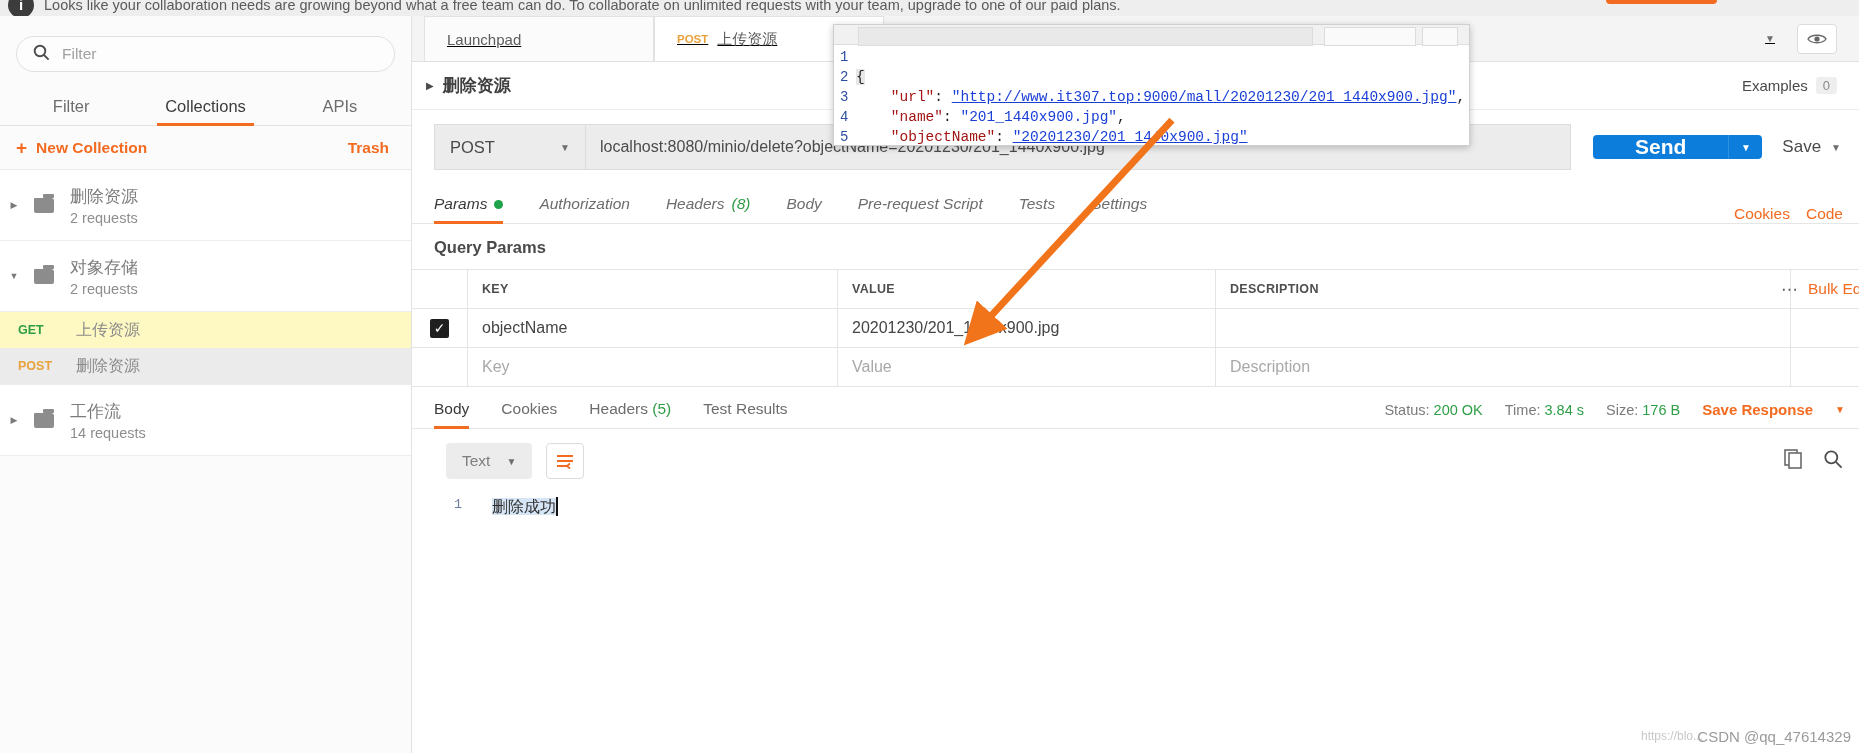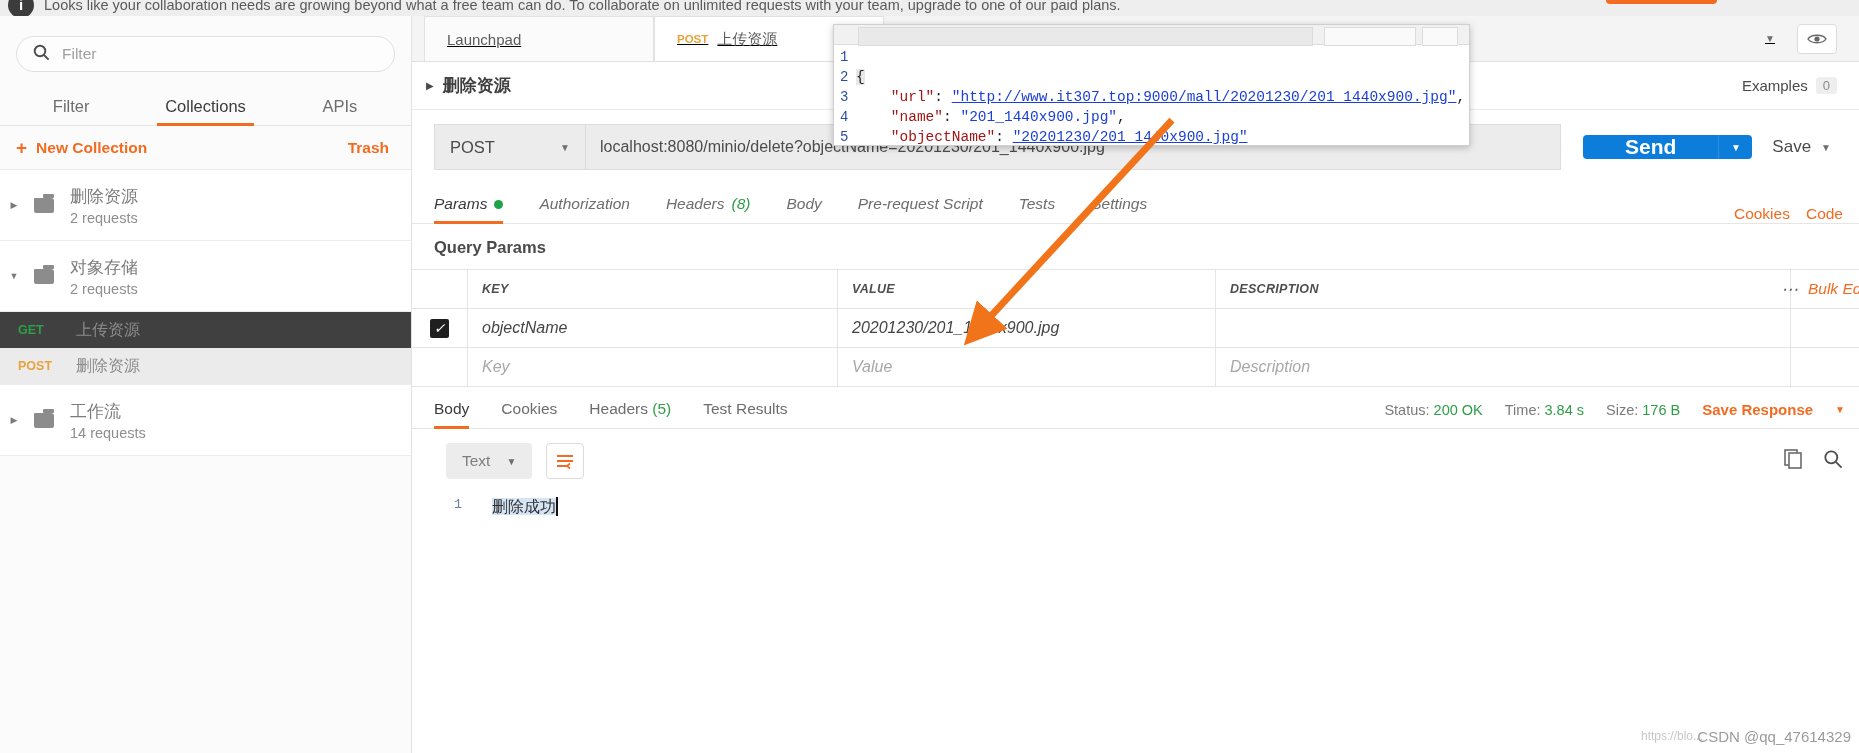--- a/index.html
+++ b/index.html
@@ -88,21 +88,21 @@
   .folder::after {
     content: ""; position: absolute; right: 0; top: -4px; width: 11px; height: 4px;
     background: #8c8c8c; border-radius: 1px;
   }
   .coll-texts { display: flex; flex-direction: column; gap: 2px; padding-left: 6px; }
   .coll-name { font-size: 17px; color: #7c7c7c; }
   .coll-sub { font-size: 14.5px; color: #8e8e8e; }
 
   .req-row {
     display: flex; align-items: center; height: 36px;
-    padding-left: 18px; gap: 18px; background: #404040; cursor: pointer;
+    padding-left: 18px; gap: 18px; background: #fef9c3; cursor: pointer;
   }
   .req-row.selected { background: #ebebeb; }
   .req-method { font-size: 12.5px; font-weight: bold; width: 40px; }
   .req-method.get { color: #2e9e46; }
   .req-method.post { color: #e8a33d; }
   .req-name { font-size: 16px; color: #8b8b8b; }
   .row-sep { height: 1px; background: #ececec; }
 
   
   .main {
@@ -162,21 +162,21 @@
   .send-btn {
     background: #0c7ddb; color: #fff; font-size: 21px; font-weight: bold;
     padding: 0 42px; display: flex; align-items: center; border-radius: 4px 0 0 4px;
     cursor: pointer;
   }
   .send-arrow {
     background: #0c7ddb; color: #fff; width: 34px; border-radius: 0 4px 4px 0;
     display: flex; align-items: center; justify-content: center;
     border-left: 1px solid #2f90e0; font-size: 10px; cursor: pointer;
   }
-  .save-grp { display: flex; align-items: center; gap: 10px; margin: 0 28px 0 20px; }
+  .save-grp { display: flex; align-items: center; gap: 10px; margin: 0 18px 0 20px; }
   .save-btn { font-size: 17px; color: #4a4a4a; cursor: pointer; }
 
   
   .subtabs {
     display: flex; align-items: flex-end; gap: 0; height: 40px;
     border-bottom: 1px solid #e6e6e6; padding-left: 22px;
   }
   .stab {
     font-size: 15.5px; color: #6d6d6d; padding: 0 18px 10px 18px;
     position: relative; cursor: pointer; display: flex; align-items: center; gap: 7px; font-style: italic;
@@ -188,21 +188,21 @@
     height: 3px; background: #f26b21;
   }
   .dot { width: 9px; height: 9px; border-radius: 50%; background: #1fa34a; display: inline-block; }
   .paren-green { color: #2e9e46; }
   .subtabs-right { margin-left: auto; display: flex; align-items: center; gap: 16px; padding-right: 16px; }
   .link-orange { color: #f26b21; font-size: 15.5px; cursor: pointer; }
 
   
   .qp-title { font-size: 16.5px; color: #4a4a4a; padding: 14px 0 12px 22px; font-weight: bold; }
   .tbl { border-top: 1px solid #e4e4e4; }
-  .tr { display: flex; align-items: stretch; border-bottom: 1px solid #e4e4e4; height: 39px; font-style: italic; }
+  .tr { display: flex; align-items: stretch; border-bottom: 1px solid #e4e4e4; height: 39px; }
   .td { display: flex; align-items: center; padding: 0 14px; border-right: 1px solid #e4e4e4; }
   .td.chk { width: 56px; justify-content: center; padding: 0; }
   .td.key { width: 370px; }
   .td.val { width: 378px; }
   .td.desc { flex: 1 1 auto; }
   .td.tools { width: 68px; justify-content: center; border-right: none; }
   .th { font-size: 12.5px; font-weight: bold; color: #4e4e4e; letter-spacing: .3px; }
   .cell { font-size: 16px; color: #454545; }
   .cell.ph { color: #a8a8a8; }
   .checkbox {

